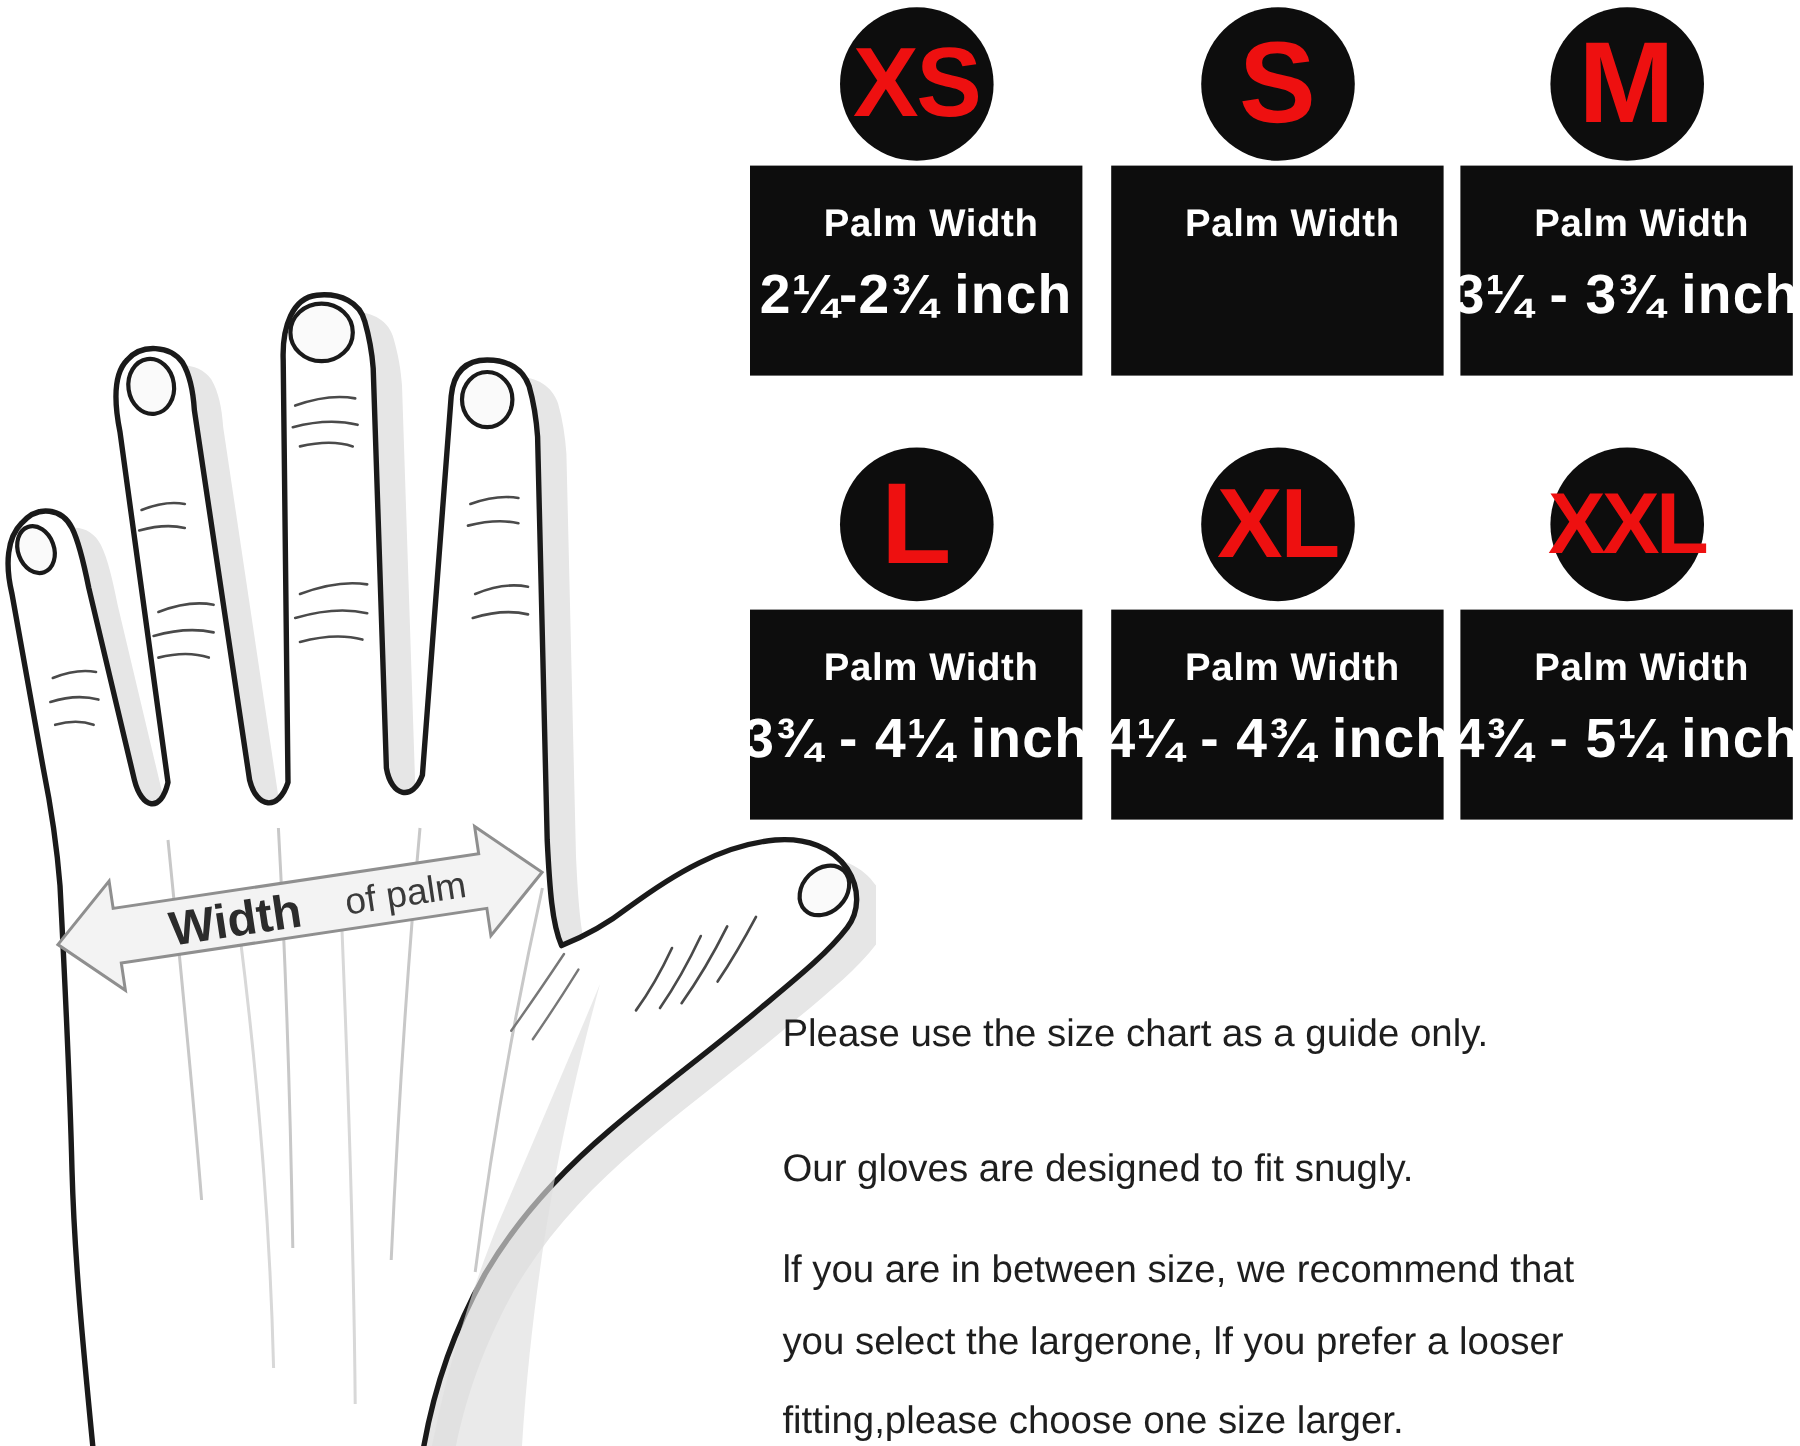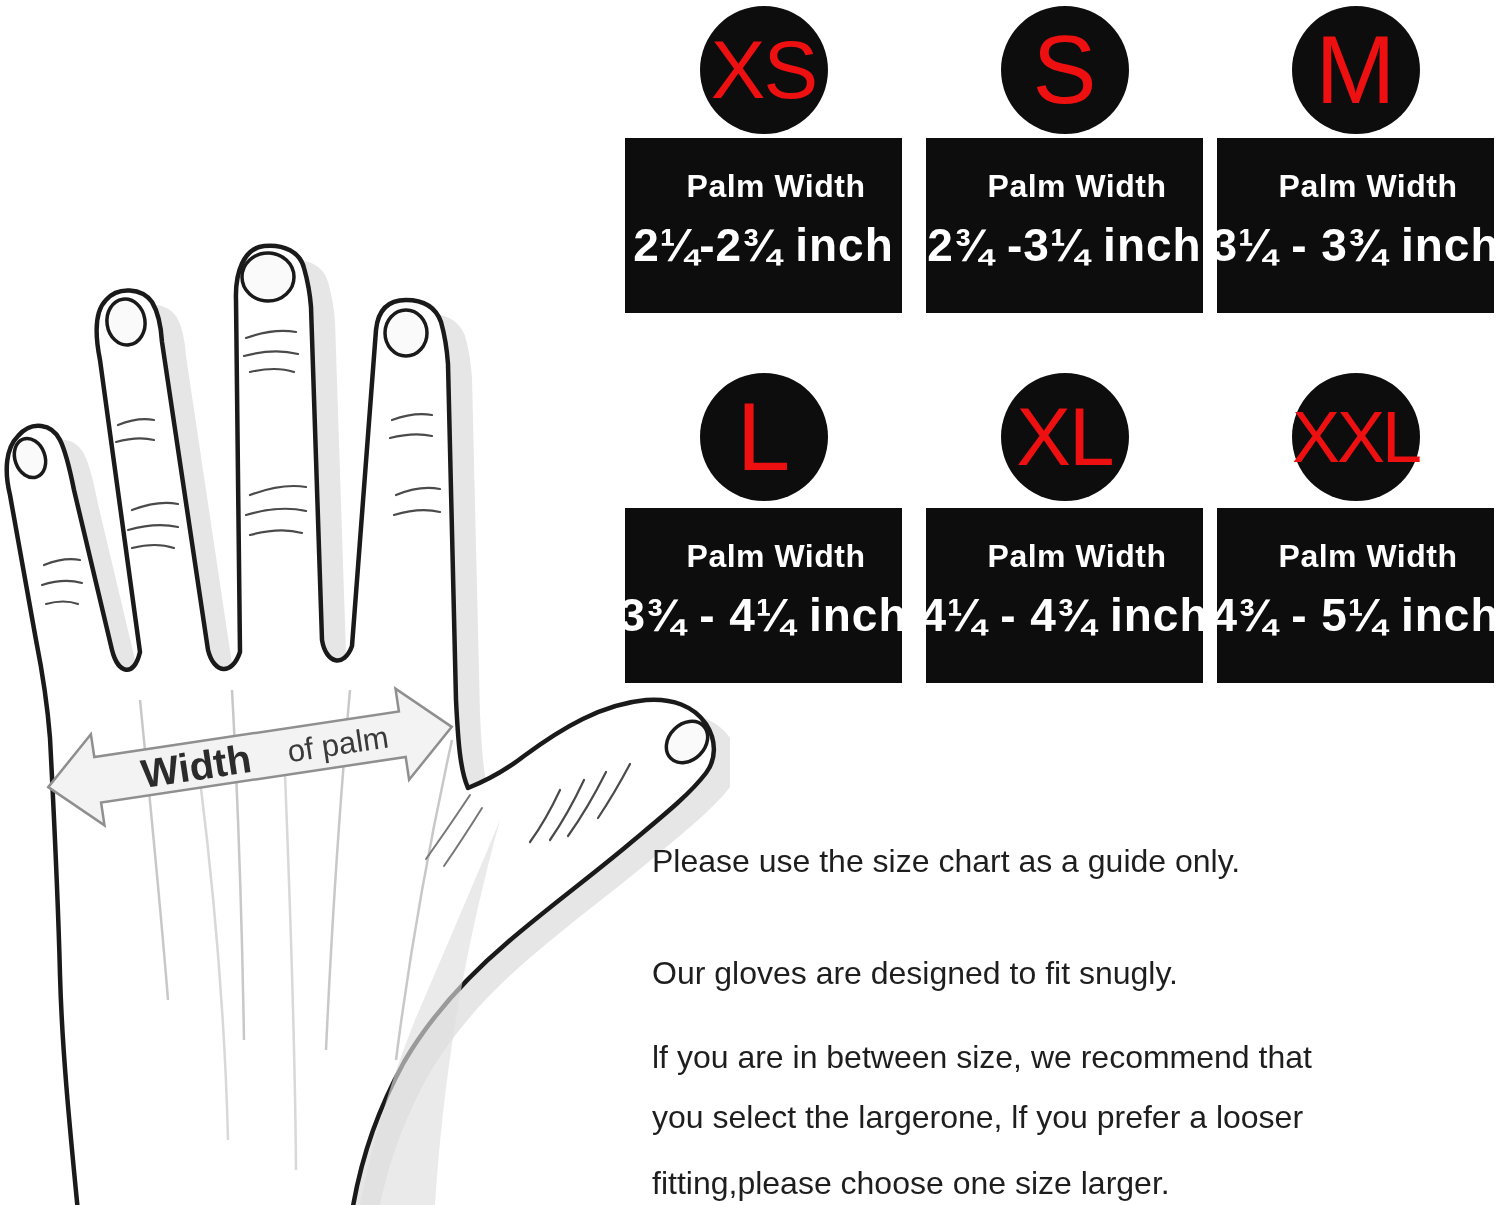--- a/index.html
+++ b/index.html
@@ -5,21 +5,21 @@
   html,body{margin:0;padding:0;background:#fff;}
   .canvas{position:relative;width:1500px;height:1205px;background:#ffffff;overflow:hidden;
           font-family:"Liberation Sans",sans-serif;}
   .hand-svg{position:absolute;left:0;top:0;}
   
   .card{position:absolute;width:277px;}
   .col1{left:625px}.col2{left:926px}.col3{left:1217px}
   .row1{top:6px}.row2{top:373px}
   .badge{position:absolute;left:50%;transform:translateX(-50%);top:0;width:128px;height:128px;
          border-radius:50%;background:var(--panel-bg,#0d0d0d);display:flex;align-items:center;justify-content:center;}
-  .badge-label{color:var(--size-red,#ee1010);font-weight:normal;line-height:1;}
+  .badge-label{color:var(--size-red,#ee1010);font-weight:bold;line-height:1;}
   .len1{font-size:96px}
   .len2{font-size:82px;letter-spacing:-2px}
   .len3{font-size:72px;letter-spacing:-3px}
   .panel{position:absolute;left:0;width:277px;height:175px;background:var(--panel-bg,#0d0d0d);
          color:var(--panel-text,#fff);display:flex;flex-direction:column;align-items:center;
          padding-top:30px;box-sizing:border-box;}
   .row1 .panel{top:132px}
   .row2 .panel{top:135px}
   .panel-title{font-size:32px;font-weight:bold;letter-spacing:0.5px;margin-left:25px;}
   .panel-range{font-size:46px;font-weight:bold;margin-top:13px;letter-spacing:1px;white-space:nowrap;}
@@ -122,21 +122,20 @@
       <div class="panel-range">2¼-2¾ inch</div>
     </div>
   </div>
 
   <div class="card row1 col2">
     <div class="badge">
       <span class="badge-label len1">S</span>
     </div>
     <div class="panel">
       <div class="panel-title">Palm Width</div>
-      <div class="panel-range">2¾ -3¼ inch</div>
     </div>
   </div>
 
   <div class="card row1 col3">
     <div class="badge">
       <span class="badge-label len1">M</span>
     </div>
     <div class="panel">
       <div class="panel-title">Palm Width</div>
       <div class="panel-range">3¼ - 3¾ inch</div>

